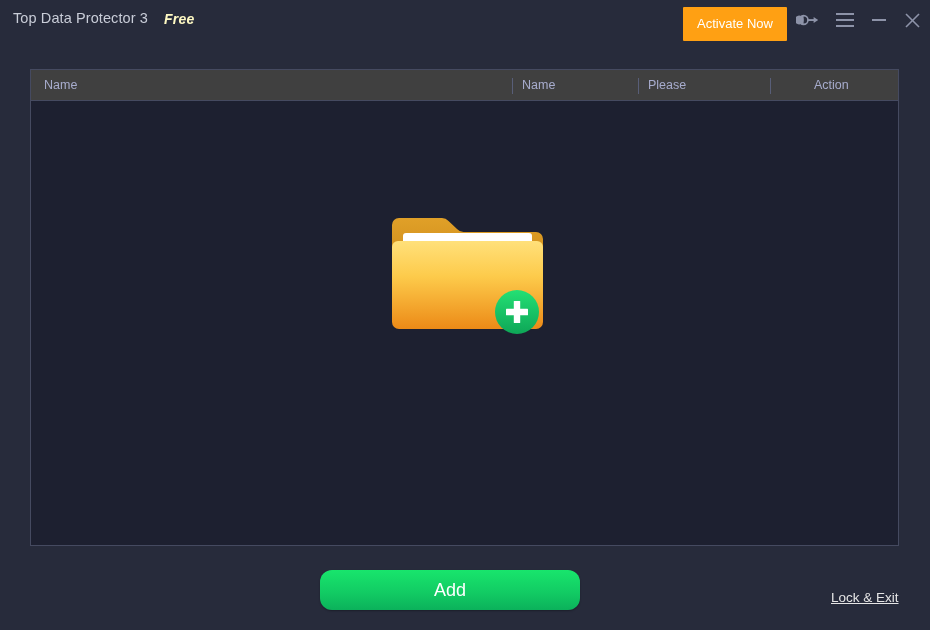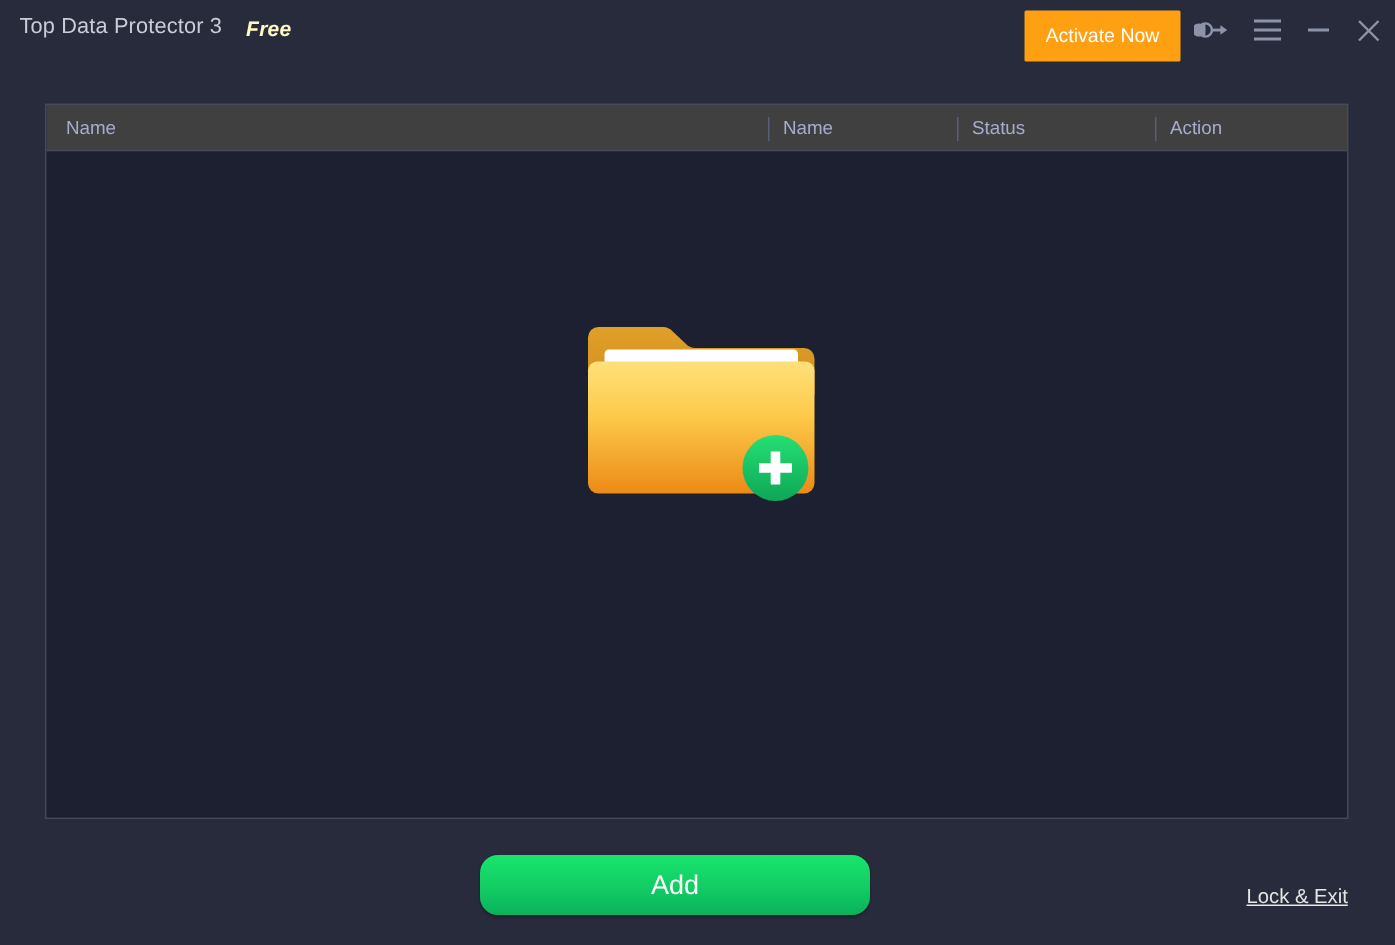--- a/index.html
+++ b/index.html
@@ -131,21 +131,21 @@
     top: 0;
     height: 31px;
     line-height: 31px;
     font-size: 12.5px;
     color: #a7accd;
     white-space: nowrap;
   }
   .col-name   { left: 13px; }
   .col-size   { left: 491px; }
   .col-status { left: 617px; }
-  .col-action { left: 749px; }
+  .col-action { left: 783px; }
 
   .col-divider {
     position: absolute;
     top: 8px;
     width: 1px;
     height: 16px;
     background: #585e78;
   }
   .div-1 { left: 481px; }
   .div-2 { left: 607px; }
@@ -259,21 +259,21 @@
     </div>
   </div>
 
   <div class="list-panel">
 
     <div class="list-header">
       <span class="col-head col-name">Name</span>
       <span class="col-divider div-1"></span>
       <span class="col-head col-size">Name</span>
       <span class="col-divider div-2"></span>
-      <span class="col-head col-status">Status</span>
+      <span class="col-head col-status">Please</span>
       <span class="col-divider div-3"></span>
       <span class="col-head col-action">Action</span>
     </div>
 
     <div class="list-body">
       <div class="empty-state">
 
         <div class="folder-wrap">
           <svg class="folder-svg" width="155" height="125" viewBox="0 0 155 125" aria-hidden="true">
             <defs>

